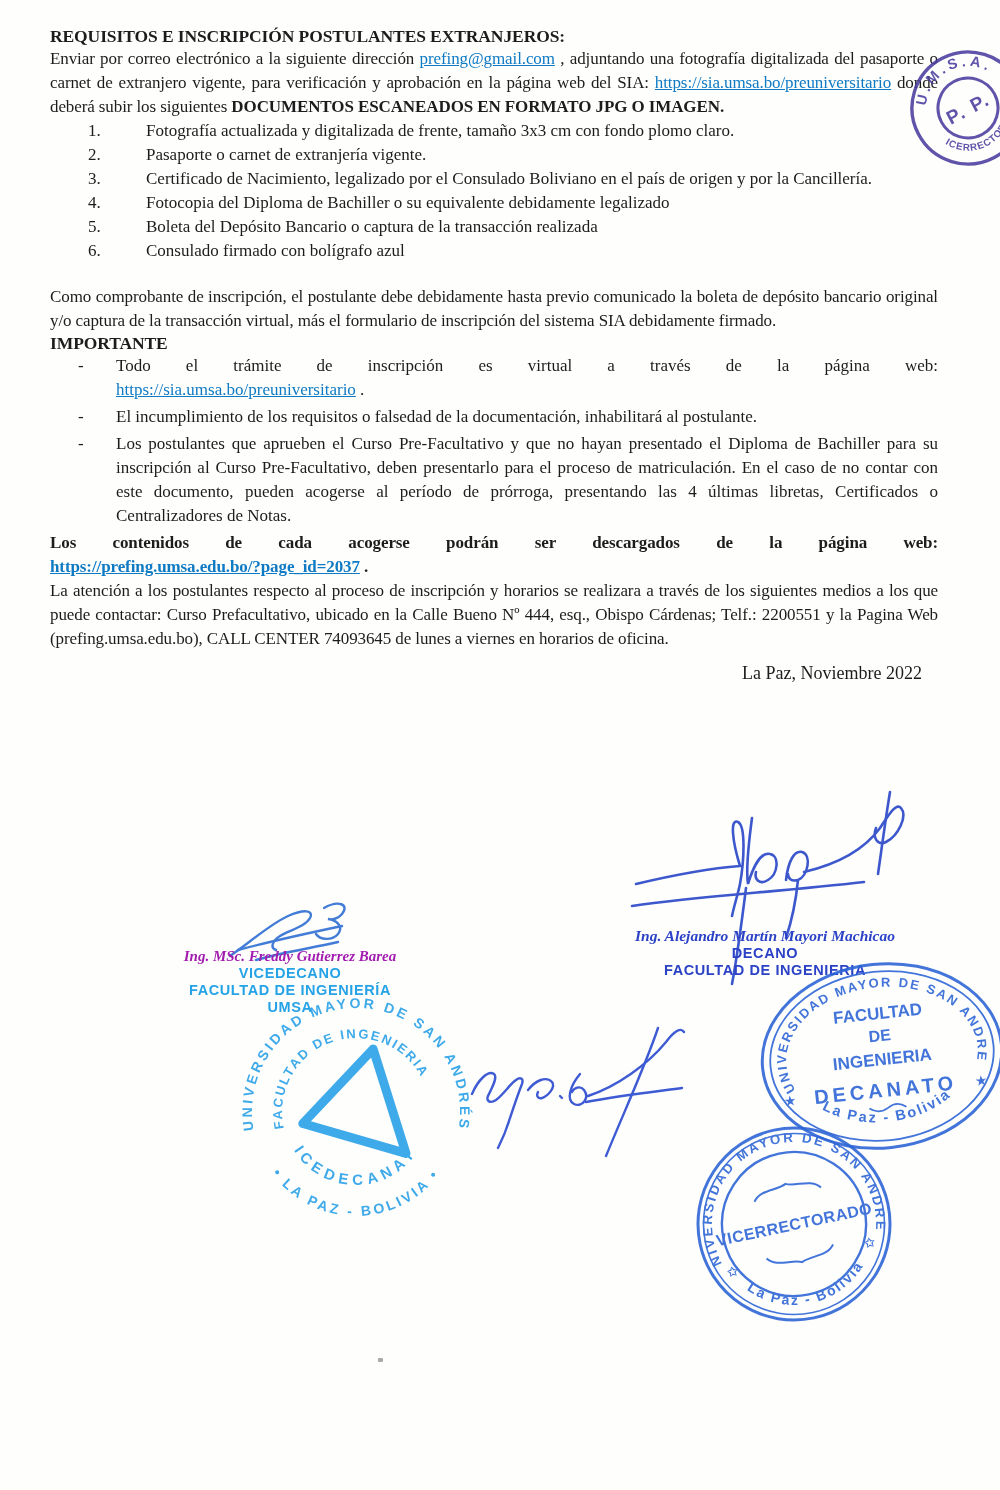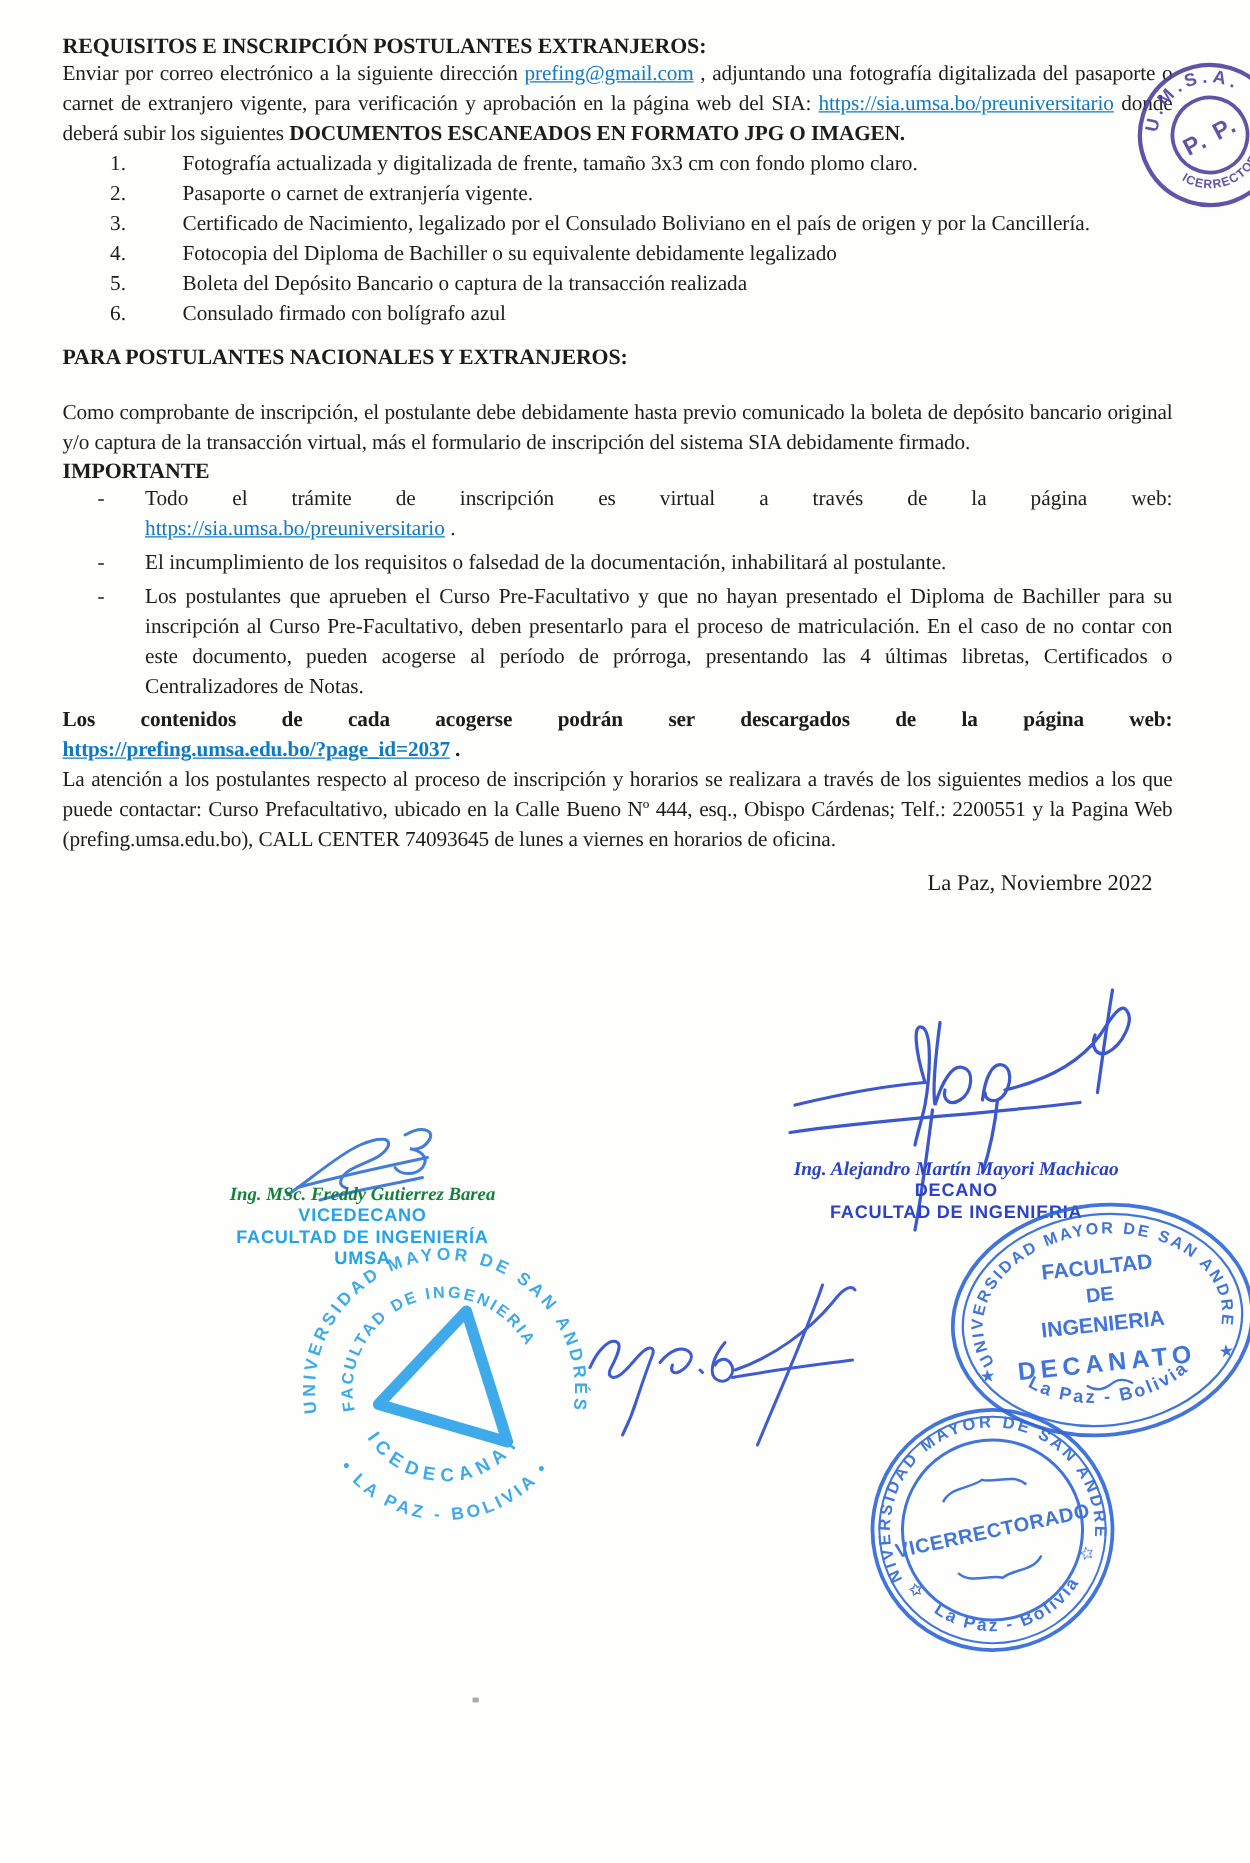--- a/index.html
+++ b/index.html
@@ -65,21 +65,20 @@
       <div class="numrow">
         <span class="numcol">5.</span>
         <span class="numtxt">Boleta del Depósito Bancario o captura de la transacción realizada</span>
       </div>
       <div class="numrow">
         <span class="numcol">6.</span>
         <span class="numtxt">Consulado firmado con bolígrafo azul</span>
       </div>
     </div>
 
-    <p class="h mt12">PARA POSTULANTES NACIONALES Y EXTRANJEROS:</p>
 
     <p class="para mt22">Como comprobante de inscripción, el postulante debe debidamente hasta previo comunicado la boleta de depósito bancario original y/o captura de la transacción virtual, más el formulario de inscripción del sistema SIA debidamente firmado.</p>
 
     <p class="h">IMPORTANTE</p>
 
     <div>
       <div class="bulrow">
         <span class="bulcol">-</span>
         <span class="bultxt"><span class="jline">Todo el trámite de inscripción es virtual a través de la página web:</span><a class="link">https://sia.umsa.bo/preuniversitario</a><span> .</span></span>
       </div>
@@ -121,21 +120,21 @@
   <svg class="abs" style="left:220px; top:898px;" width="155" height="78" viewBox="0 0 155 78">
     <g fill="none" stroke="#2f6fd2" stroke-width="2.4" stroke-linecap="round" opacity="0.9">
       <path d="M 10,58 C 28,46 50,26 68,18 C 84,11 94,12 90,20 C 85,29 70,32 60,38 C 52,43 50,50 56,52"></path>
       <path d="M 104,10 C 118,2 130,6 122,16 C 118,21 112,22 108,21 C 116,22 124,28 118,36 C 112,43 100,42 96,36"></path>
       <path d="M 18,52 C 48,44 84,36 122,28"></path>
       <path d="M 36,62 C 64,54 92,50 118,44"></path>
     </g>
   </svg>
 
   <div class="sigblock" style="left:140px; top:948px; width:300px;">
-    <div class="signame" style="color:#15803d; font-size:15px;">Ing. MSc. Freddy Gutierrez Barea</div>
+    <div class="signame" style="color:#a21caf; font-size:15px;">Ing. MSc. Freddy Gutierrez Barea</div>
     <div class="sigline c-cyan">VICEDECANO</div>
     <div class="sigline c-cyan">FACULTAD DE INGENIERÍA</div>
     <div class="sigline c-cyan">UMSA</div>
   </div>
 
   <svg class="abs" style="left:462px; top:1016px;" width="245" height="158" viewBox="0 0 245 158">
     <g fill="none" stroke="#2a4ad0" stroke-width="2.4" stroke-linecap="round" opacity="0.9">
       <path d="M 10,78 C 16,64 26,54 32,58 C 36,61 30,72 26,80 C 24,85 28,88 34,84 C 42,78 48,68 54,64 C 58,61 62,62 60,68 C 56,78 52,90 48,102 C 45,112 40,124 36,132"></path>
       <path d="M 66,74 C 74,64 84,60 90,66 C 94,71 86,80 80,82 C 76,83 74,80 76,76 M 98,80 L 100,82"></path>
       <path d="M 118,58 C 108,70 104,84 112,88 C 120,92 128,82 122,74 C 118,69 112,72 110,76"></path>

